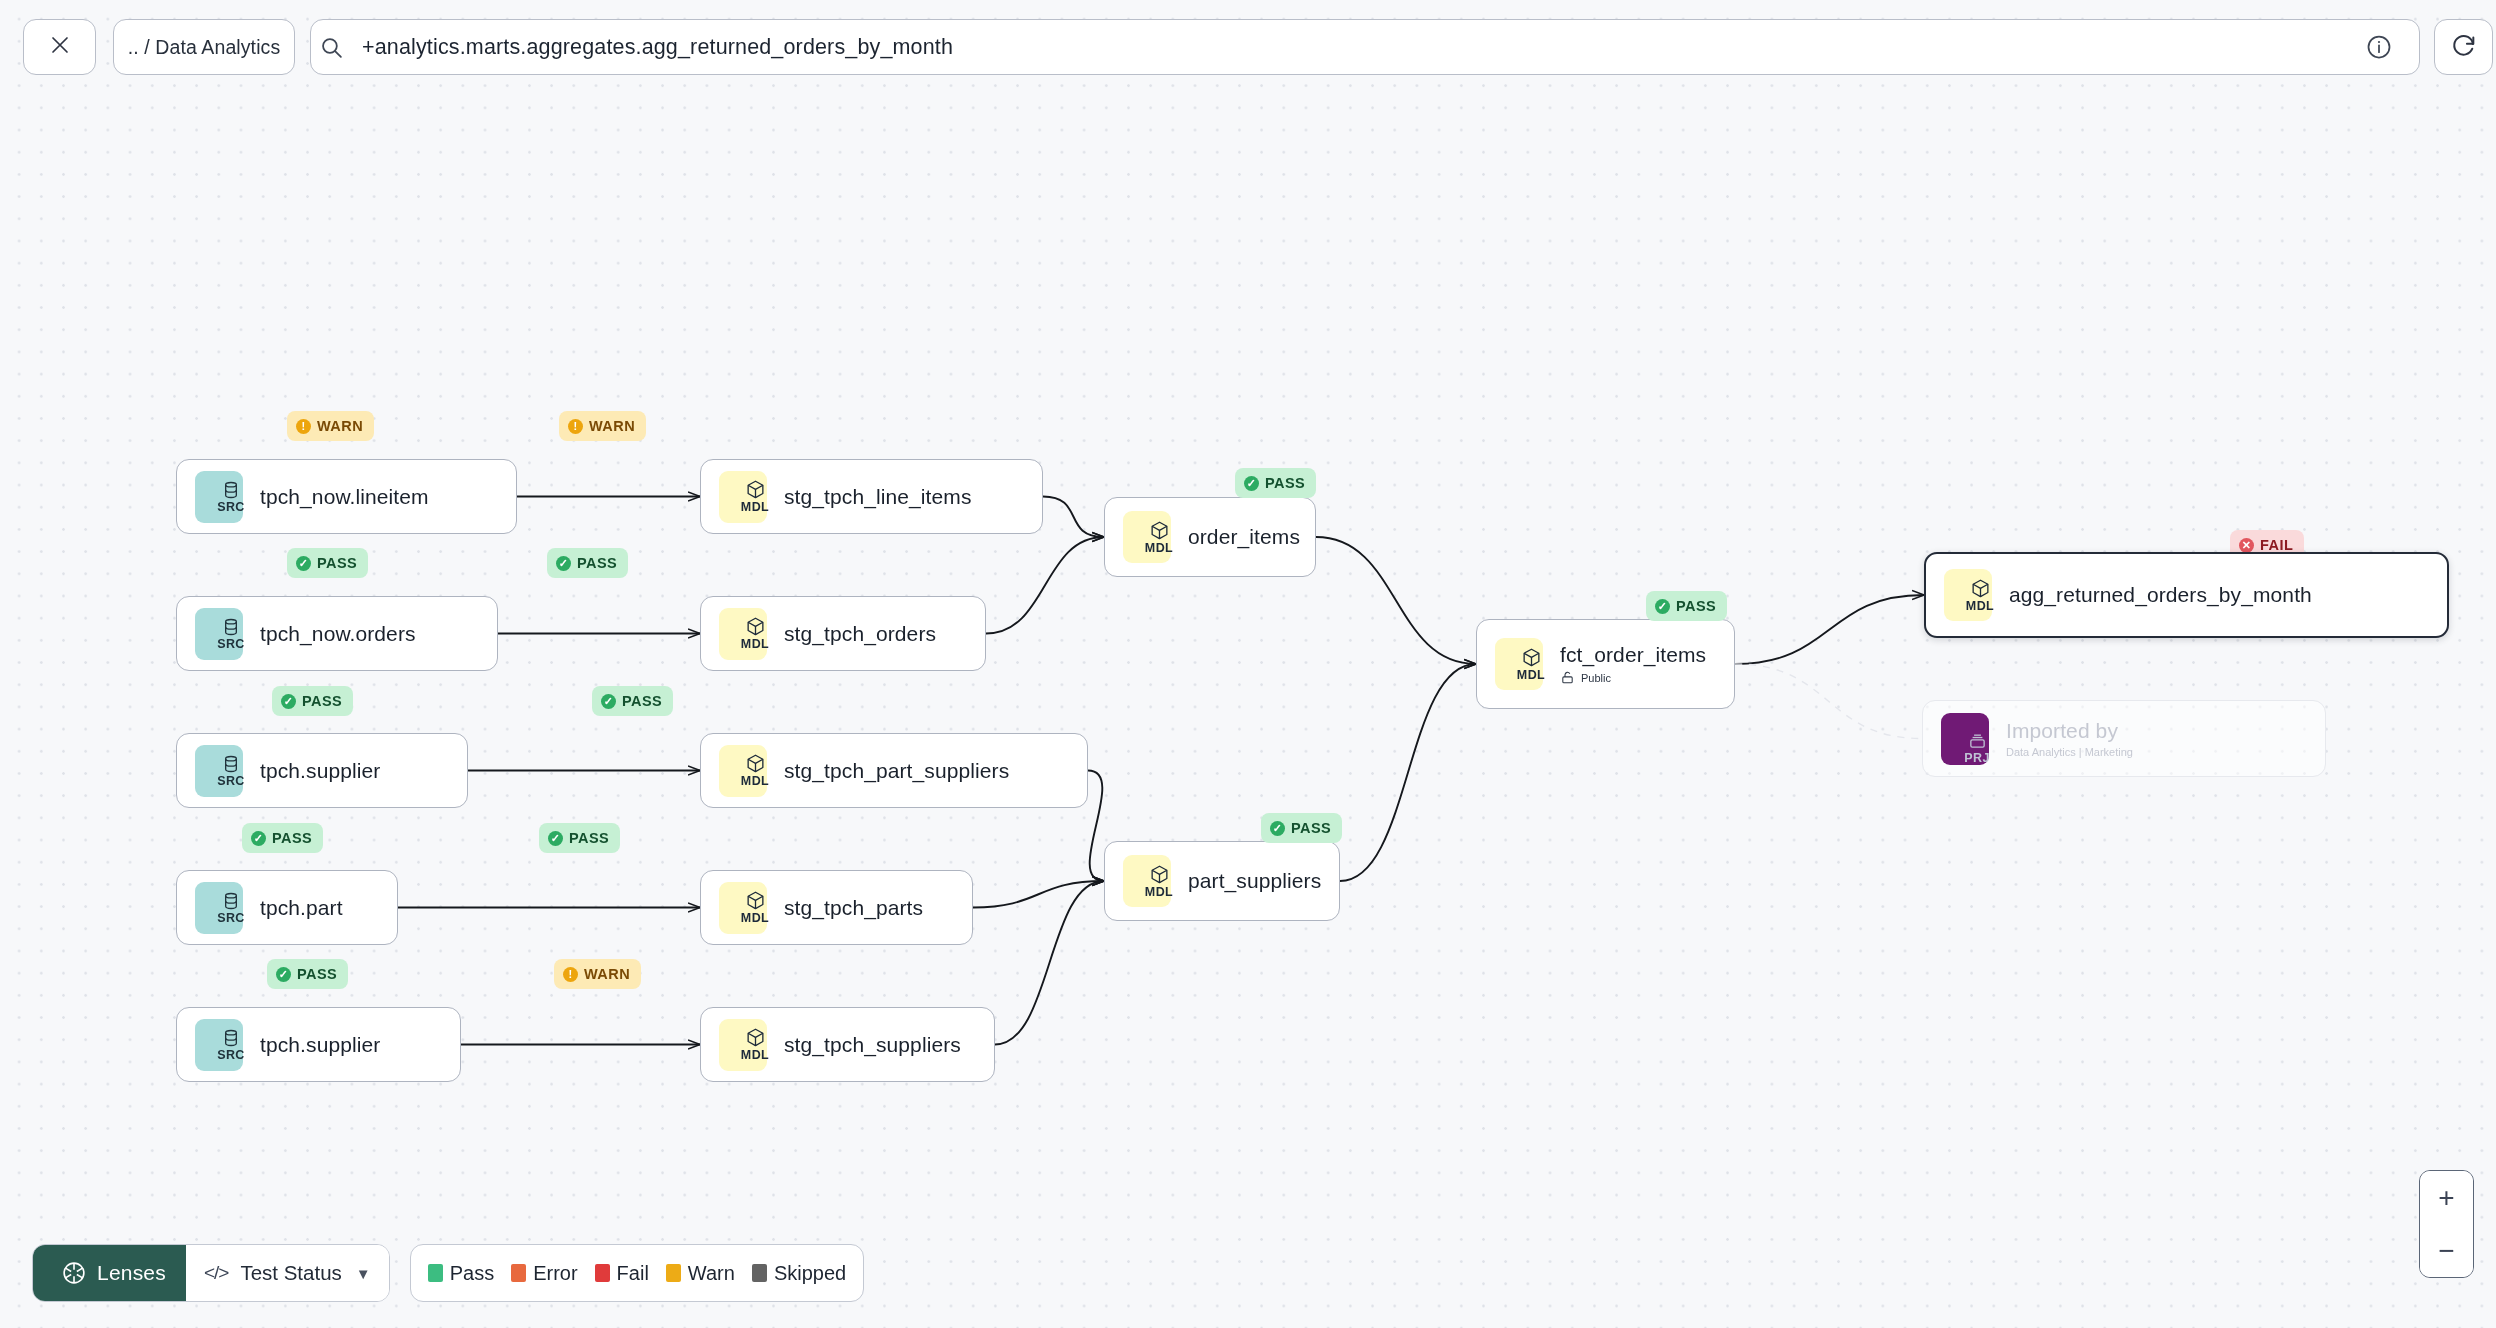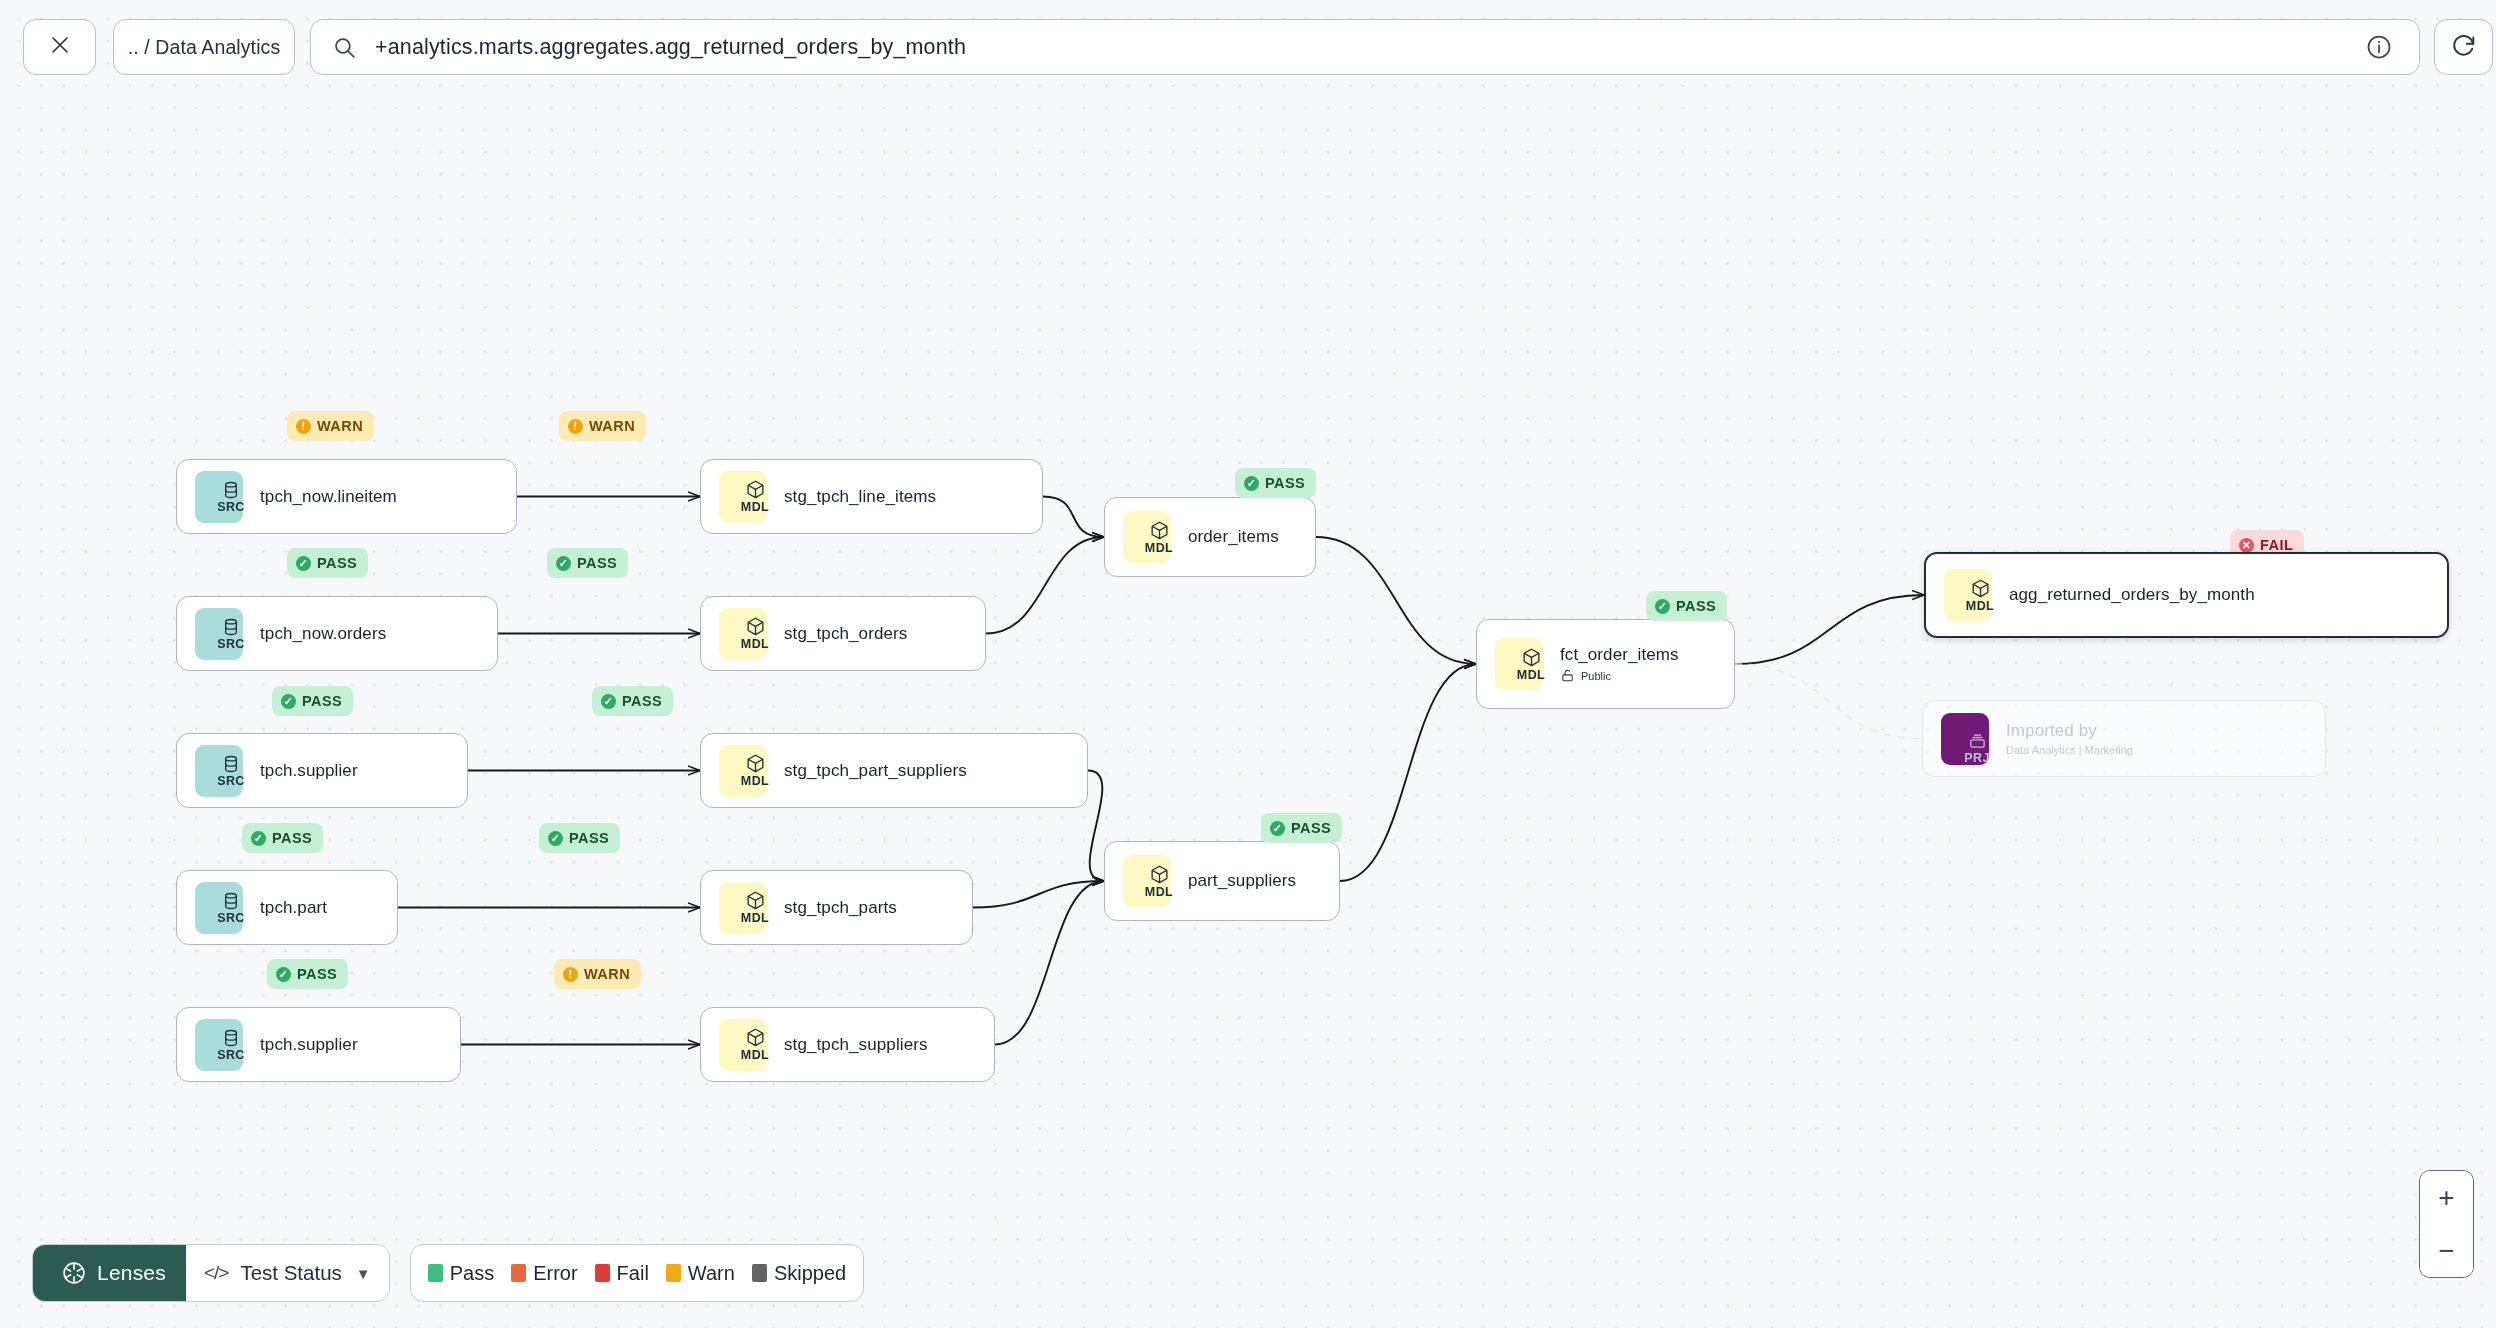--- a/index.html
+++ b/index.html
@@ -50,21 +50,21 @@
     display: flex;
     align-items: center;
     justify-content: center;
     color: #2e3442;
   }
 
   #close-btn   { left: 23px;  top: 19px; width: 73px;  height: 56px; }
   #breadcrumb  { left: 113px; top: 19px; width: 182px; height: 56px;
                  font-size: 19.5px; color: #28303c; letter-spacing: .1px; }
   #searchbar   { left: 310px; top: 19px; width: 2110px; height: 56px;
-                 justify-content: flex-start; padding: 0 26px 0 21px; }
+                 justify-content: flex-start; padding: 0 26px 0 8px; }
   #refresh-btn { left: 2434px; top: 19px; width: 59px; height: 56px; }
 
   #search-icon { flex: 0 0 auto; margin-right: 18px; display: flex; }
   #search-text {
     font-size: 21.5px;
     color: #1c2430;
     letter-spacing: .15px;
     white-space: nowrap;
     flex: 1 1 auto;
     overflow: hidden;
@@ -111,21 +111,21 @@
   .type-chip .glyph { line-height: 0; display: block; }
   .type-chip .tlabel {
     font-size: 12.5px;
     font-weight: 700;
     letter-spacing: .4px;
     line-height: 1;
   }
 
   .node-body { margin-left: 17px; display: flex; flex-direction: column; gap: 3px; min-width: 0; }
   .node-title {
-    font-size: 17px;
+    font-size: 21px;
     color: #1a212c;
     white-space: nowrap;
     letter-spacing: .1px;
   }
   .node-sub {
     font-size: 11px;
     color: #2d3644;
     display: flex;
     align-items: center;
     gap: 6px;

